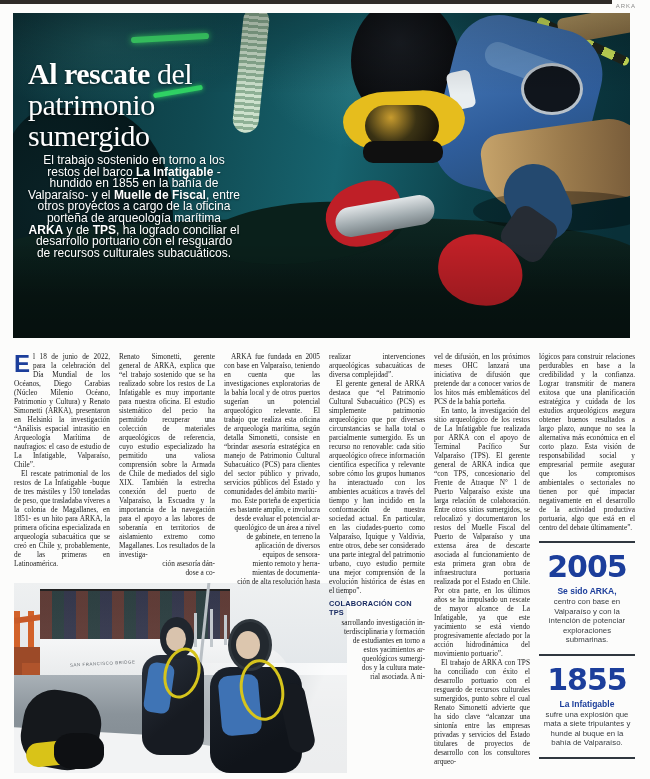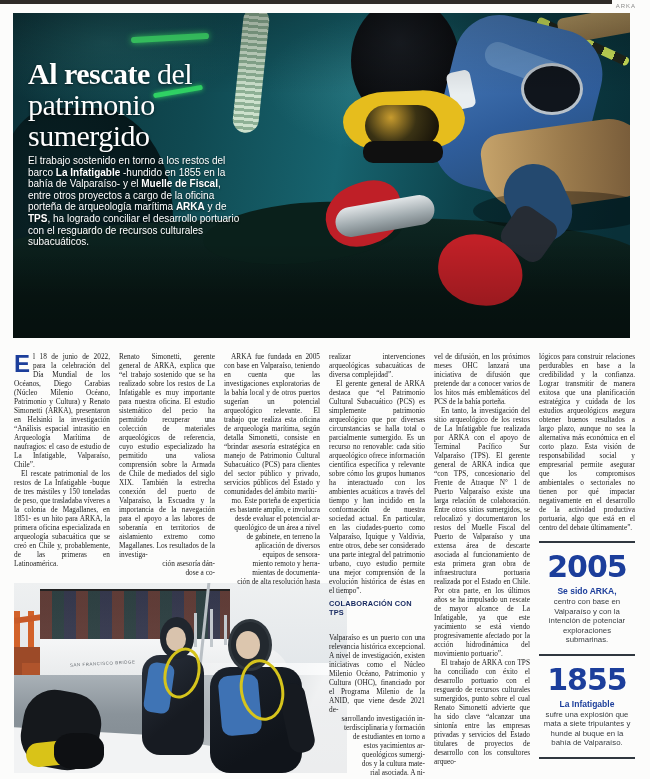--- a/index.html
+++ b/index.html
@@ -48,34 +48,34 @@
        background:linear-gradient(95deg,#c7a46b,#9a7a4c 50%,#6f5435);}
   .logshadow{left:460px;top:178px;width:180px;height:40px;background:rgba(0,0,0,.35);border-radius:50%;}
   .vignette{left:0;top:0;width:617px;height:325px;background:linear-gradient(180deg,rgba(0,0,0,.25),transparent 25%,transparent 70%,rgba(0,0,0,.30));}
 
   
   .headline{position:absolute;left:28px;top:58px;z-index:3;color:#fff;
     font-family:"Liberation Serif","DejaVu Serif",serif;font-size:30px;line-height:31px;
     letter-spacing:-.5px;text-shadow:0 1px 3px rgba(0,0,0,.55);}
   .headline .hl-b{font-weight:bold;}
   .lede{position:absolute;left:28px;top:155px;width:212px;z-index:3;color:#fff;
-    font-family:"Liberation Sans","DejaVu Sans",sans-serif;font-size:10px;line-height:11.6px;
-    text-shadow:0 1px 2px rgba(0,0,0,.6);}
+    font-family:"Liberation Sans","DejaVu Sans",sans-serif;font-size:12px;line-height:11.6px;
+    text-shadow:0 1px 2px rgba(0,0,0,.6);text-align:center;}
   .lede b{font-weight:bold;}
 
   
   .cols{position:absolute;left:14px;top:352px;width:622px;height:424px;display:flex;gap:9px;}
   .col{width:96px;flex:0 0 96px;overflow:hidden;font-size:7.3px;line-height:9px;text-align:justify;}
   .col.z2{position:relative;z-index:2;}
   .col p{margin:0;text-indent:7px;}
   .col p.first{text-indent:0;}
   .tail{white-space:pre-line;text-align:right;}
   .dropcap{float:left;font:bold 24px/21px "Liberation Sans","DejaVu Sans",sans-serif;
            color:#1c3e9b;margin:1px 3px 0 0;}
-  .subhead{margin:4px 0 16px;font:bold 7.4px/9px "Liberation Sans","DejaVu Sans",sans-serif;
+  .subhead{margin:4px 0 1px;font:bold 7.4px/9px "Liberation Sans","DejaVu Sans",sans-serif;
            color:#14275f;letter-spacing:.2px;text-align:left;}
 
   
   .divider{border-top:2px solid #30373f;margin:9px 0 0 0;height:0;}
   .fact{font-family:"Liberation Sans","DejaVu Sans",sans-serif;text-align:center;}
   .fact .num{font-family:"DejaVu Sans","Liberation Sans",sans-serif;font-weight:bold;
              font-size:30px;line-height:32px;color:#1c3e9b;letter-spacing:-1px;margin-top:8px;}
   .fact .ftitle{font-weight:bold;font-size:8.5px;line-height:10px;color:#1c3e9b;margin-top:3px;}
   .fact .ftext{font-size:7.8px;line-height:9.5px;color:#3c4044;margin:1px 2px 0;}
 
@@ -218,21 +218,20 @@
 aplicación de diversos
 equipos de sensora-
 miento remoto y herra-
 mientas de documenta-
 ción de alta resolución hasta</div>
     </div>
     <div class="col z2">
       <p class="first">realizar intervenciones arqueológicas subacuáticas de diversa complejidad”.</p>
       <p>El gerente general de ARKA destaca que “el Patrimonio Cultural Subacuático (PCS) es simplemente patrimonio arqueológico que por diversas circunstancias se halla total o parcialmente sumergido. Es un recurso no renovable: cada sitio arqueológico ofrece información científica específica y relevante sobre cómo los grupos humanos ha interactuado con los ambientes acuáticos a través del tiempo y han incidido en la conformación de nuestra sociedad actual. En particular, en las ciudades-puerto como Valparaíso, Iquique y Valdivia, entre otros, debe ser considerado una parte integral del patrimonio urbano, cuyo estudio permite una mejor comprensión de la evolución histórica de éstas en el tiempo”.</p>
       <div class="subhead">COLABORACIÓN CON TPS</div>
-      <p class="first">Valparaíso es un puerto con una relevancia histórica excepcional. A nivel de investigación, existen iniciativas como el Núcleo Milenio Océano, Patrimonio y Cultura (OHC), financiado por el Programa Milenio de la ANID, que viene desde 2021 de-</p>
       <div class="tail">sarrollando investigación in-
 terdisciplinaria y formación
 de estudiantes en torno a
 estos yacimientos ar-
 queológicos sumergi-
 dos y la cultura mate-
 rial asociada. A ni-</div>
     </div>
     <div class="col z2">
       <p class="first">vel de difusión, en los próximos meses OHC lanzará una iniciativa de difusión que pretende dar a conocer varios de los hitos más emblemáticos del PCS de la bahía porteña.</p>

